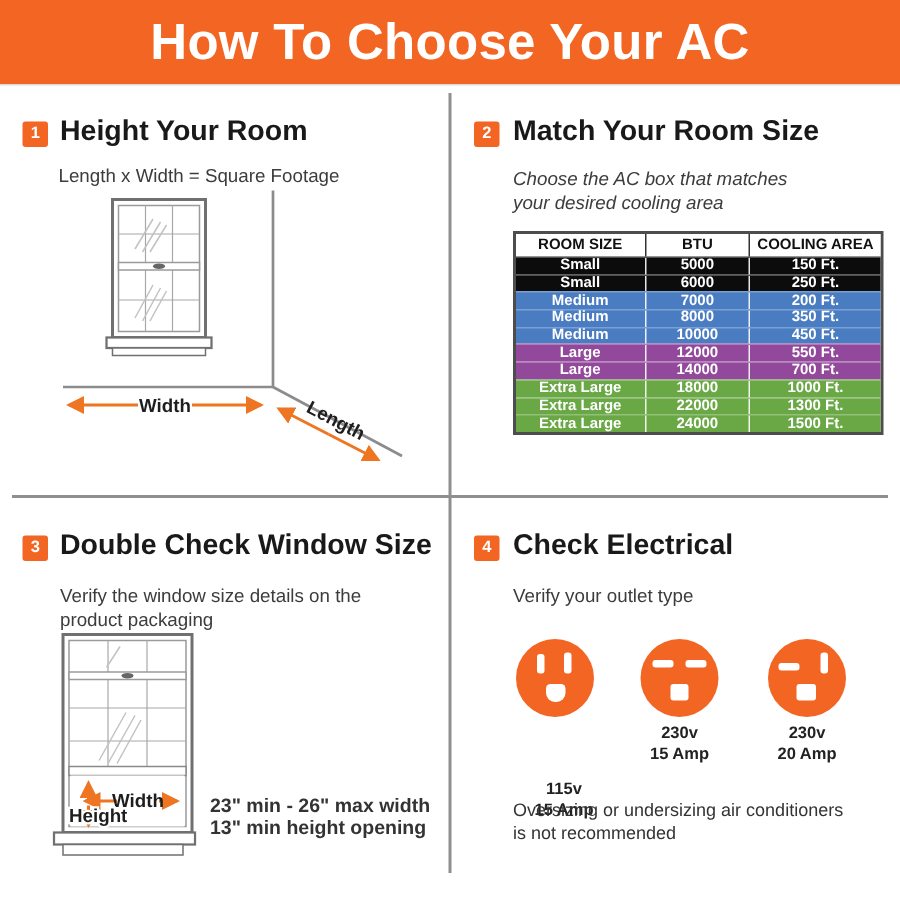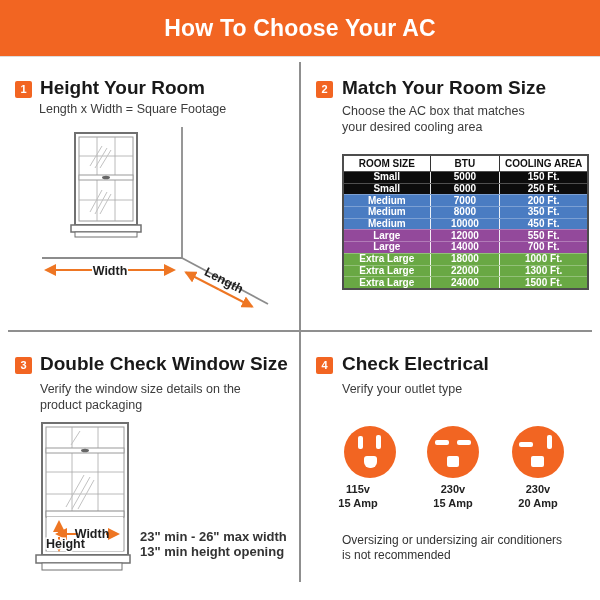--- a/index.html
+++ b/index.html
@@ -2,35 +2,35 @@
 <html style="--accent: #F26522; --arrow: #EE7623; --divider: #8F8F8F; --table-border: #4D4D4D; --text-dark: #191919; --text-body: #3C3C3C;"><head>
 <meta charset="utf-8">
 <style>
   * { margin:0; padding:0; box-sizing:border-box; }
   body { background:#fff; font-family:"Liberation Sans", sans-serif; }
   .page { position:relative; width:600px; height:600px; background:#fff; overflow:hidden; }
 
   
   .banner { position:absolute; left:0; top:0; width:600px; height:56px;
             background:var(--accent); display:flex; align-items:center; justify-content:center; }
-  .banner h1 { color:#fff; font-size:23px; font-weight:bold; letter-spacing:0.2px; }
+  .banner h1 { color:#fff; font-size:34px; font-weight:bold; letter-spacing:0.2px; }
   .banner-underline { position:absolute; left:0; top:56px; width:600px; height:1px; background:#dcdcdc; }
 
   
   .divider-v { position:absolute; left:299px; top:62px; width:2px; height:520px; background:var(--divider); }
   .divider-h { position:absolute; left:8px; top:330px; width:584px; height:2px; background:var(--divider); }
 
   
   .badge { position:absolute; width:17px; height:17px; background:var(--accent); color:#fff;
            font-size:11px; font-weight:bold; text-align:center; line-height:17px; border-radius:2px; }
   .step-title { position:absolute; font-size:19px; font-weight:bold; color:var(--text-dark); line-height:24px; }
-  .step-sub { position:absolute; font-size:12.5px; color:var(--text-body); line-height:16px; }
+  .step-sub { position:absolute; font-size:12.5px; color:var(--text-body); line-height:16px;margin-top:8px; }
 
   .b1 { left:15px;  top:81px; }  .t1 { left:40px;  top:76px; }  .s1 { left:39px;  top:101px; }
-  .b2 { left:316px; top:81px; }  .t2 { left:342px; top:76px; }  .s2 { left:342px; top:103px; width:190px; }
+  .b2 { left:316px; top:81px; }  .t2 { left:342px; top:76px; }  .s2 { left:342px; top:103px; width:190px;font-style:italic; }
   .b3 { left:15px;  top:357px; } .t3 { left:40px;  top:352px; } .s3 { left:40px;  top:381px; width:240px; }
   .b4 { left:316px; top:357px; } .t4 { left:342px; top:352px; } .s4 { left:342px; top:381px; width:230px; }
 
   
   .room-svg   { position:absolute; left:18px; top:118px; }
   .window-svg { position:absolute; left:22px; top:415px; }
   .arrow-line { stroke:var(--arrow); stroke-width:2; fill:none; }
   .arrow-head { fill:var(--arrow); }
   .diagram-label { font-family:"Liberation Sans",sans-serif; font-size:12.5px; font-weight:bold; fill:#1e1e1e; }
   .halo { paint-order:stroke; stroke:#fff; stroke-width:3px; }
@@ -55,21 +55,21 @@
   .o1 .sb { left:32px; top:9px;  width:5px;  height:14px; }
   .o1 .ground { left:20px; top:30px; width:13px; height:12px; border-radius:3px 3px 6px 6px; }
   .o2 .sa { left:8px;  top:14px; width:14px; height:5px; }
   .o2 .sb { left:30px; top:14px; width:14px; height:5px; }
   .o2 .ground { left:20px; top:30px; width:12px; height:11px; }
   .o3 .sa { left:7px;  top:16px; width:14px; height:5px; }
   .o3 .sb { left:35px; top:9px;  width:5px;  height:14px; }
   .o3 .ground { left:19px; top:30px; width:13px; height:11px; }
   .outlet-label { position:absolute; top:482px; width:64px; text-align:center;
                   font-size:11px; font-weight:bold; color:#222; line-height:14px; }
-  .ol1 { left:326px; } .ol2 { left:421px; } .ol3 { left:506px; }
+  .ol1 { left:344px;margin-top:37px; } .ol2 { left:421px; } .ol3 { left:506px; }
 
   
   .specs { position:absolute; left:140px; top:529px; font-size:13px; font-weight:bold;
            color:#333; line-height:15px; }
   .spec-line { display:block; }
   .note { position:absolute; left:342px; top:533px; width:225px; font-size:12px;
           color:#333; line-height:15px; }
 </style>
 </head>
 <body>

